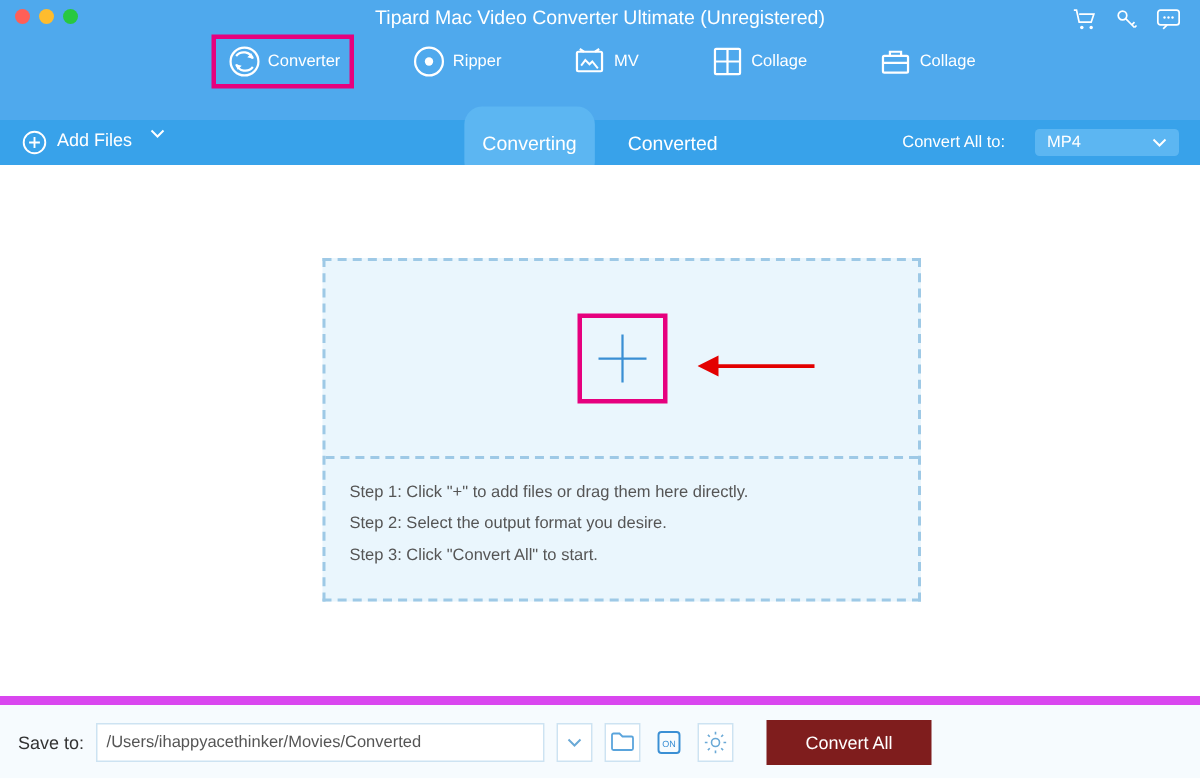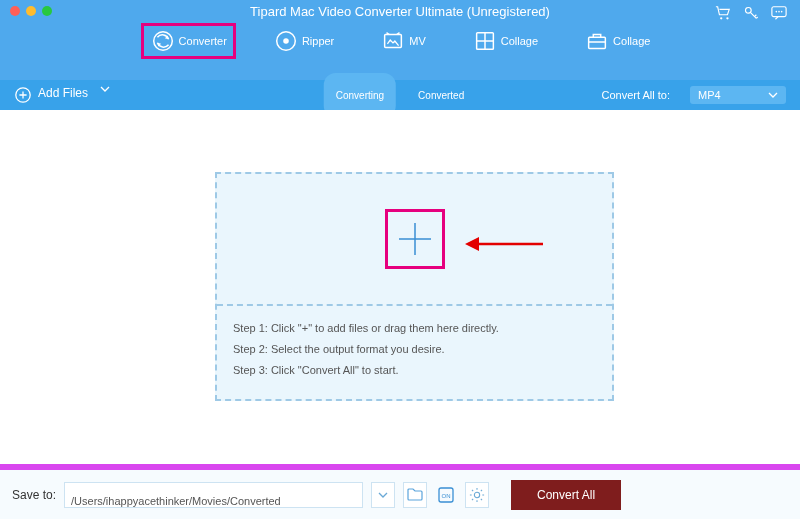--- a/index.html
+++ b/index.html
@@ -11,32 +11,32 @@
 .title{position:absolute;left:0;right:0;top:4px;text-align:center;color:#fff;font-size:13px}
 .header-icons{position:absolute;right:12px;top:4px;display:flex;gap:10px;color:#fff}
 .hicon{width:18px;height:18px;display:flex;align-items:center;justify-content:center}
 .tabs{position:absolute;left:0;right:0;top:24px;display:flex;justify-content:center;gap:30px}
 .tab{display:flex;flex-direction:row;align-items:center;gap:3px;color:#fff;font-size:11px;padding:4px 8px;cursor:pointer}
 .tab .ticon{width:26px;height:26px;display:flex;align-items:center;justify-content:center}
 .tab.highlight{outline:3px solid #e6007e;outline-offset:-2px}
 .subbar{background:#38a2ea;height:30px;display:flex;align-items:center;padding:0 14px;color:#fff;font-size:12px}
 .addfiles{display:flex;align-items:flex-start;gap:6px;cursor:pointer}
 .center-toggle{position:absolute;left:50%;transform:translateX(-50%);display:flex;gap:10px;height:30px;align-items:center}
-.toggle{padding:17px 12px;border-radius:12px;font-size:10px;color:#fff;cursor:pointer}
+.toggle{padding:17px 12px;border-radius:12px;font-size:13px;color:#fff;cursor:pointer}
 .toggle.active{background:#5cb6f2}
 .convertallto{margin-left:auto;display:flex;align-items:center;gap:20px;font-size:11px}
 .format-sel{background:#5cb6f2;border-radius:3px;padding:3px 8px;width:80px;display:flex;justify-content:space-between;align-items:center;cursor:pointer}
 .main{position:relative;height:360px;background:#fff}
 .dropzone{position:absolute;left:215px;top:62px;width:395px;height:225px;border:2px dashed #9ec9e6;background:#eaf6fd}
 .dz-top{height:130px;border-bottom:2px dashed #9ec9e6;display:flex;align-items:center;justify-content:center;position:relative}
 .plusbox{width:54px;height:54px;border:3px solid #e6007e;display:flex;align-items:center;justify-content:center;cursor:pointer}
 .arrow{position:absolute;left:248px;top:60px}
 .dz-bottom{padding:12px 16px;font-size:11px;color:#555;line-height:1.9}
 .footer{position:absolute;bottom:0;left:0;right:0;background:#f6fbfe;border-top:6px solid #d946ef;height:49px;display:flex;align-items:center;padding:0 12px;gap:8px;font-size:12px}
-.saveto-input{flex:0 0 285px;height:24px;border:1px solid #cde3f2;background:#fff;padding:0 6px;display:flex;align-items:flex-end;font-size:11px;color:#555}
+.saveto-input{flex:0 0 285px;height:24px;border:1px solid #cde3f2;background:#fff;padding:0 6px;display:flex;align-items:center;font-size:11px;color:#555}
 .mini{width:22px;height:24px;border:1px solid #cde3f2;background:#fff;display:flex;align-items:center;justify-content:center;cursor:pointer}
 .merge{margin-left:auto;display:flex;align-items:center;gap:6px;font-size:11px;color:#555}
 .checkbox{width:13px;height:13px;border:1px solid #aaa;background:#fff}
 .convert-btn{background:#7f1d1d;color:#fff;border:none;width:110px;height:30px;font-size:12px;cursor:pointer;margin-left:14px}
 svg{display:block}
 </style>
 </head>
 <body>
 <div class="app">
 

